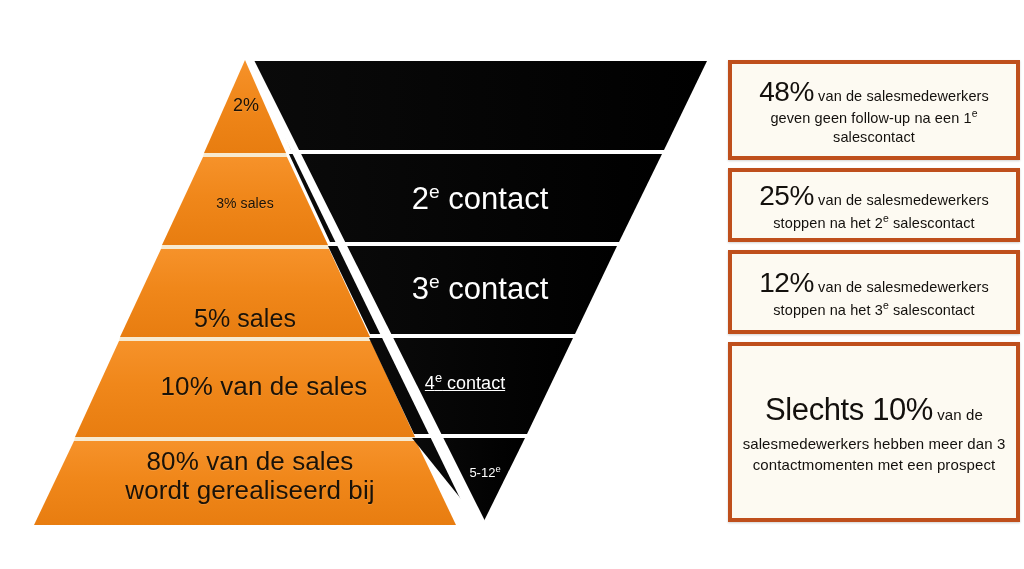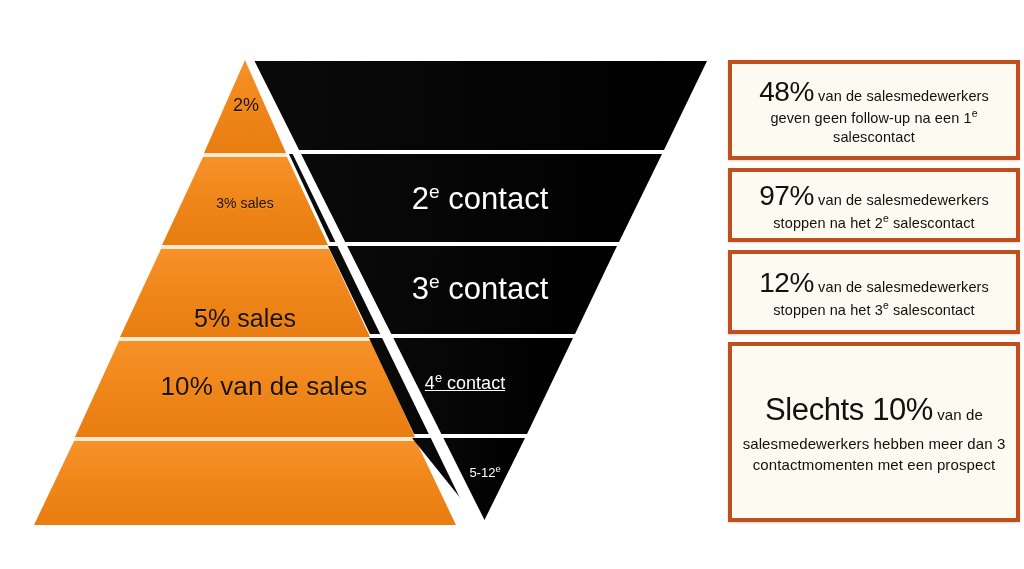--- a/index.html
+++ b/index.html
@@ -161,41 +161,45 @@
     </svg>
 
     <div class="tier-label" id="tier-1-label">2%</div>
 
     <div class="tier-label" id="tier-2-label">3% sales</div>
 
     <div class="tier-label" id="tier-3-label">5% sales</div>
 
     <div class="tier-label" id="tier-4-label">10% van de sales</div>
 
+    <div class="tier-label" id="tier-5-label">
+      <div>80% van de sales</div>
+      <div>wordt gerealiseerd bij</div>
+    </div>
 
 
     <div class="stage-label" id="stage-2-label"><span>2</span><span class="sup">e</span><span> contact</span></div>
 
     <div class="stage-label" id="stage-3-label"><span>3</span><span class="sup">e</span><span> contact</span></div>
 
     <div class="stage-label" id="stage-4-label"><span>4</span><span class="sup-sm">e</span><span> contact</span></div>
 
     <div class="stage-label" id="stage-5-label"><span>5-12</span><span class="sup-sm">e</span></div>
   </div>
 
   <div id="stat-boxes">
 
     <div class="stat-box" id="stat-box-1">
       <div class="stat-text"><span class="stat-num">48%</span><span> van de salesmedewerkers</span>
         <span>geven geen follow-up na een 1</span><span class="sup-sm">e</span><span> salescontact</span>
       </div>
     </div>
 
     <div class="stat-box" id="stat-box-2">
-      <div class="stat-text"><span class="stat-num">97%</span><span> van de salesmedewerkers</span>
+      <div class="stat-text"><span class="stat-num">25%</span><span> van de salesmedewerkers</span>
         <span>stoppen na het 2</span><span class="sup-sm">e</span><span> salescontact</span>
       </div>
     </div>
 
     <div class="stat-box" id="stat-box-3">
       <div class="stat-text"><span class="stat-num">12%</span><span> van de salesmedewerkers</span>
         <span>stoppen na het 3</span><span class="sup-sm">e</span><span> salescontact</span>
       </div>
     </div>
 

